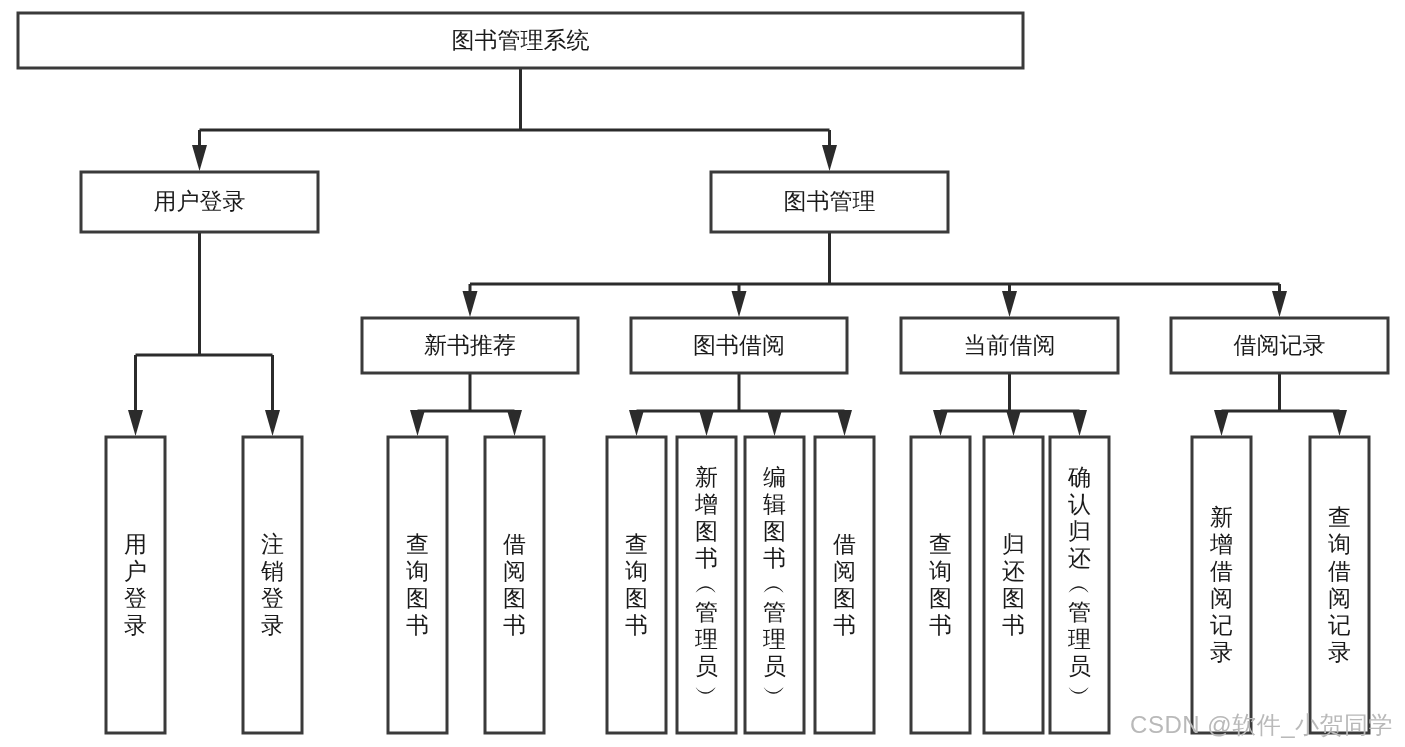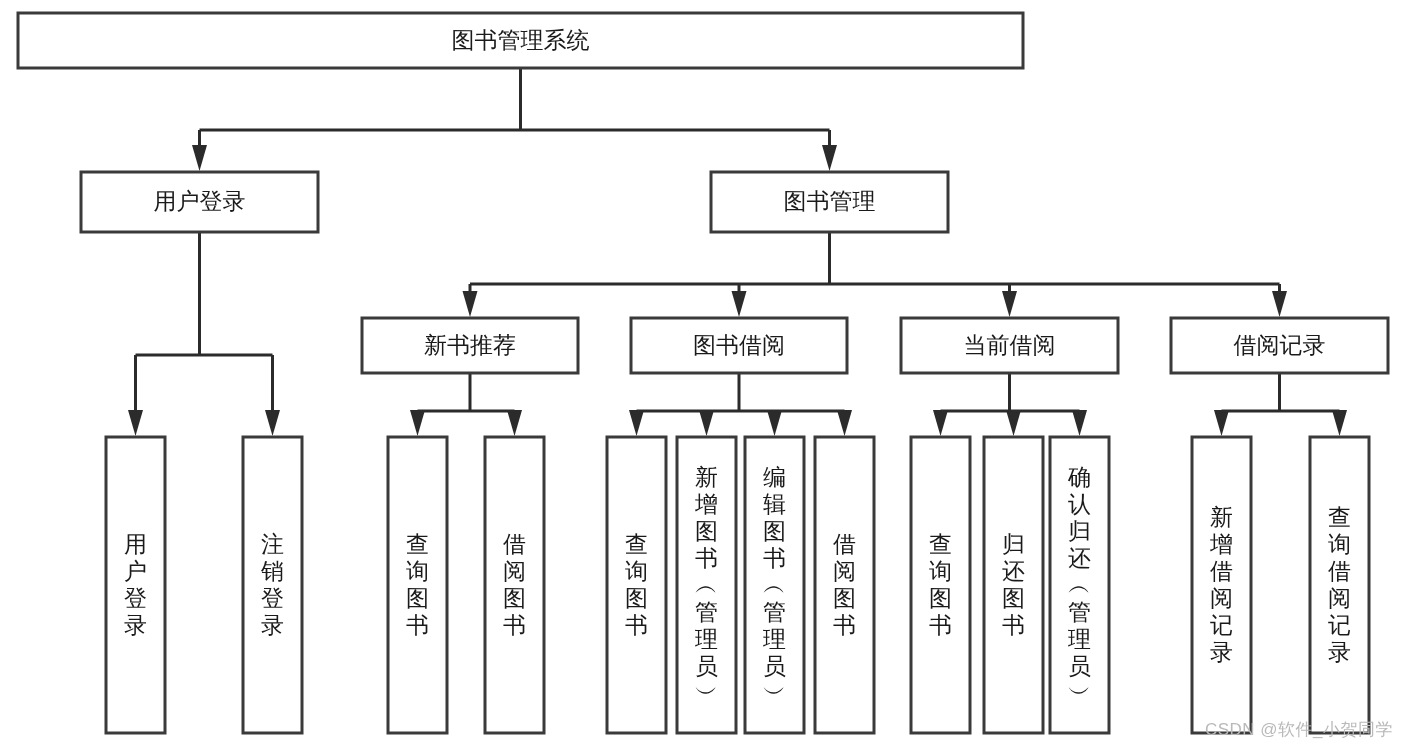--- a/index.html
+++ b/index.html
@@ -48,21 +48,21 @@
     font-family: "Liberation Sans", "DejaVu Sans", sans-serif;
     font-size: 23px;
     fill: #1a1a1a;
     text-anchor: middle;
   }
   .watermark {
     position: absolute;
     right: 12px;
     bottom: 6px;
     font-family: "Liberation Sans", "DejaVu Sans", sans-serif;
-    font-size: 17px;
+    font-size: 24px;
     color: #b9b9b9;
     letter-spacing: 0.5px;
     white-space: nowrap;
     user-select: none;
   }
 </style>
 </head>
 <body>
 
 <div id="diagram-root">

